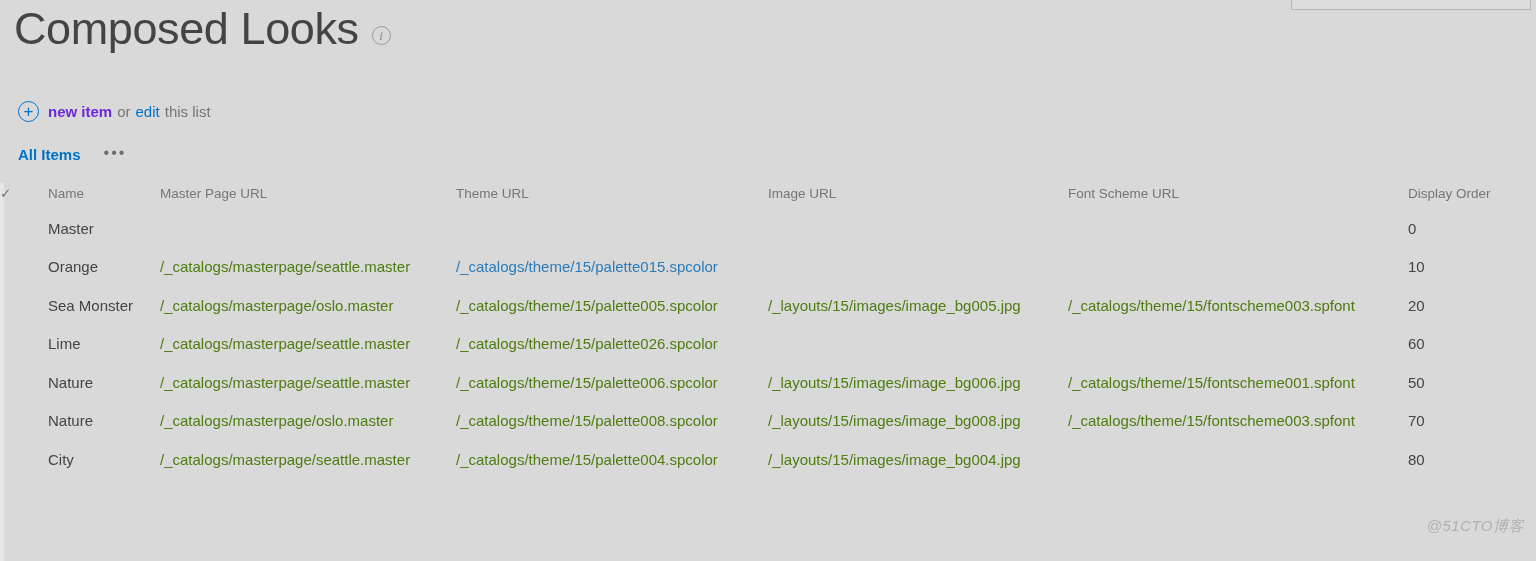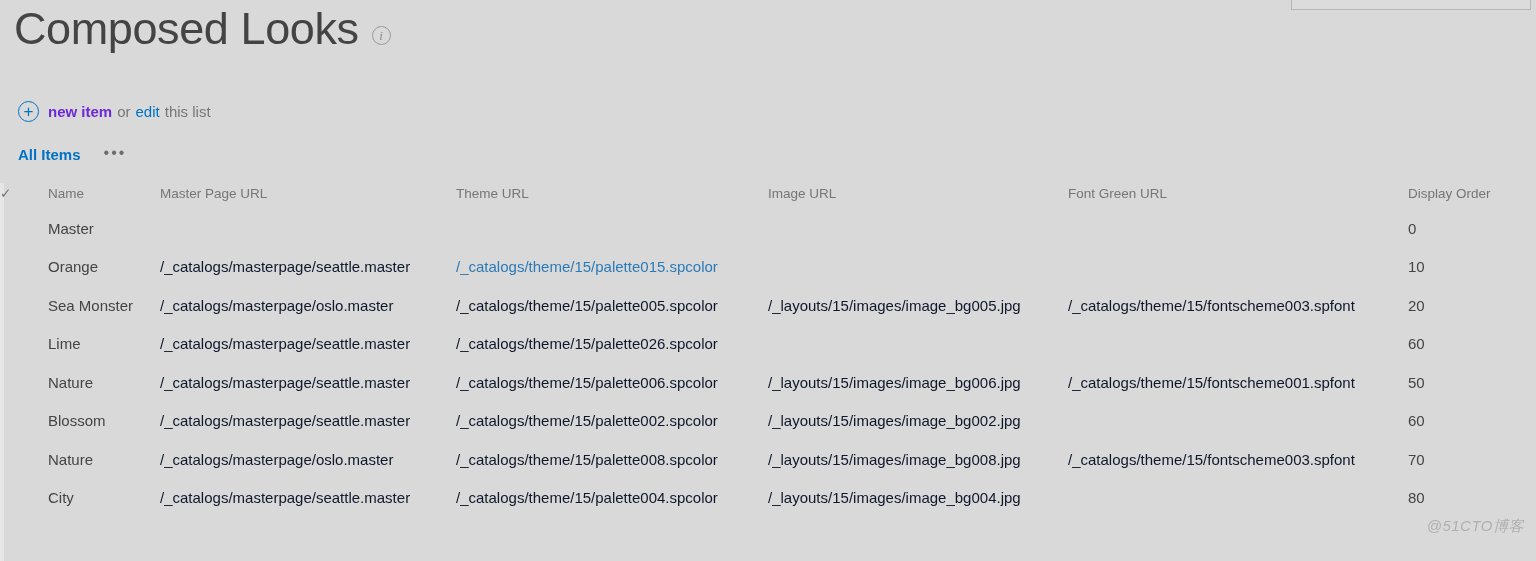--- a/index.html
+++ b/index.html
@@ -165,21 +165,21 @@
   .check-head {
     color: #6d6d6d;
     font-size: 15px;
     padding-left: 23px;
     cursor: pointer;
   }
   .th-name   { padding-left: 0px; }
   .cell-name { color: #444444; }
 
   .url-link {
-    color: #0f172a;
+    color: #4d7c0f;
     text-decoration: none;
     cursor: pointer;
   }
   .url-link.visited {
     color: #2b7bb9;
   }
   .cell-order {
     text-align: right;
     padding-right: 37px;
     color: #444444;
@@ -249,21 +249,21 @@
       <col class="col-font">
       <col class="col-order">
     </colgroup>
     <thead>
       <tr>
         <th class="check-head">✓</th>
         <th class="th-name">Name</th>
         <th>Master Page URL</th>
         <th>Theme URL</th>
         <th>Image URL</th>
-        <th>Font Green URL</th>
+        <th>Font Scheme URL</th>
         <th class="th-order">Display Order</th>
       </tr>
     </thead>
     <tbody id="table-body">
         <tr>
           <td></td>
           <td class="cell-name">Master</td>
           <td></td>
           <td></td>
           <td></td>
@@ -301,29 +301,20 @@
           <td></td>
           <td class="cell-name">Nature</td>
           <td><span class="url-link">/_catalogs/masterpage/seattle.master</span></td>
           <td><span class="url-link">/_catalogs/theme/15/palette006.spcolor</span></td>
           <td><span class="url-link">/_layouts/15/images/image_bg006.jpg</span></td>
           <td><span class="url-link">/_catalogs/theme/15/fontscheme001.spfont</span></td>
           <td class="cell-order">50</td>
         </tr>
         <tr>
           <td></td>
-          <td class="cell-name">Blossom</td>
-          <td><span class="url-link">/_catalogs/masterpage/seattle.master</span></td>
-          <td><span class="url-link">/_catalogs/theme/15/palette002.spcolor</span></td>
-          <td><span class="url-link">/_layouts/15/images/image_bg002.jpg</span></td>
-          <td></td>
-          <td class="cell-order">60</td>
-        </tr>
-        <tr>
-          <td></td>
           <td class="cell-name">Nature</td>
           <td><span class="url-link">/_catalogs/masterpage/oslo.master</span></td>
           <td><span class="url-link">/_catalogs/theme/15/palette008.spcolor</span></td>
           <td><span class="url-link">/_layouts/15/images/image_bg008.jpg</span></td>
           <td><span class="url-link">/_catalogs/theme/15/fontscheme003.spfont</span></td>
           <td class="cell-order">70</td>
         </tr>
         <tr>
           <td></td>
           <td class="cell-name">City</td>

